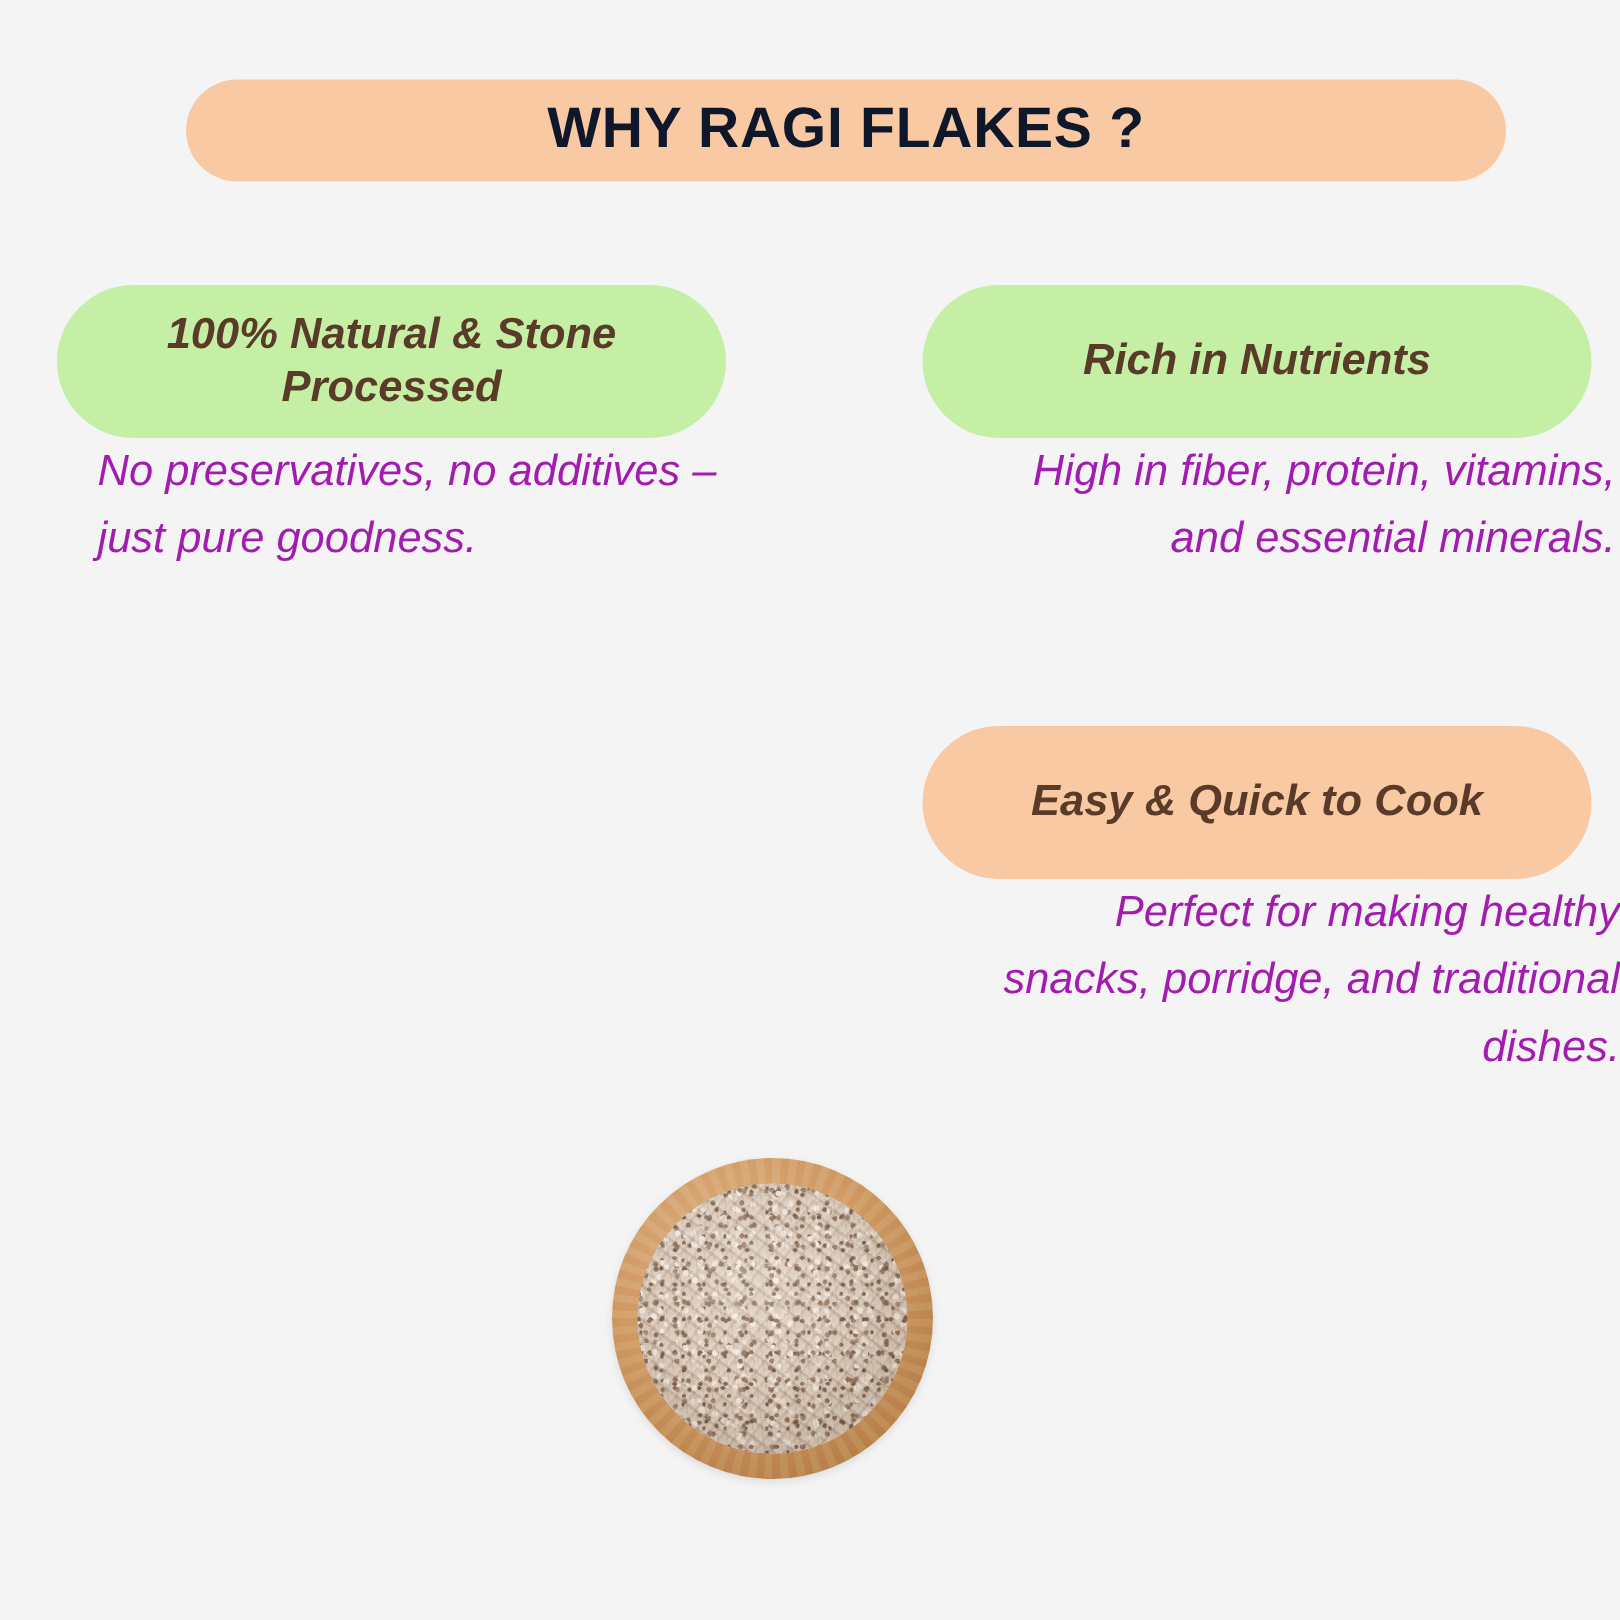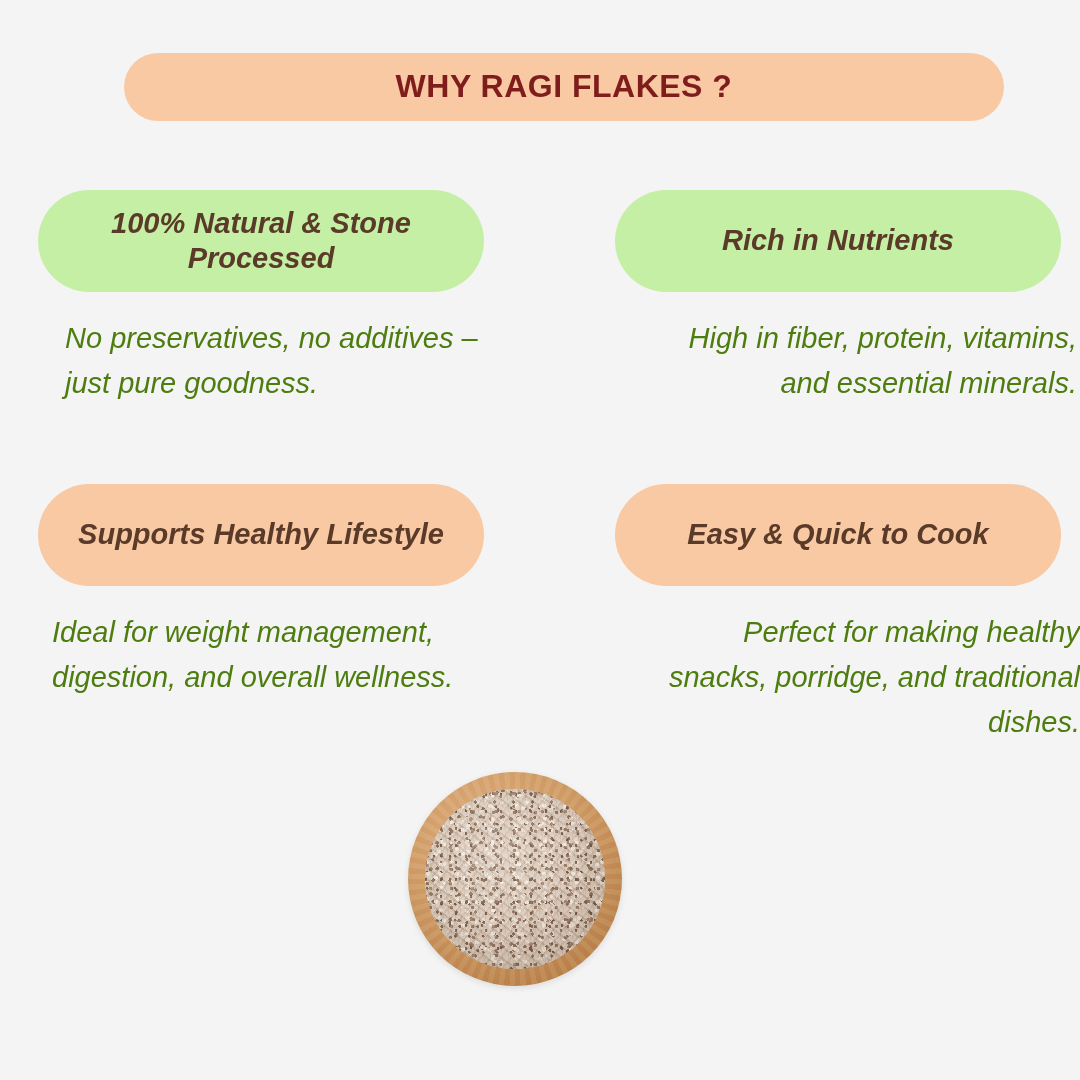--- a/index.html
+++ b/index.html
@@ -28,24 +28,24 @@
     top: 53px;
     width: 880px;
     height: 68px;
     background: #f8c9a3;
     border-radius: 34px;
     display: flex;
     align-items: center;
     justify-content: center;
   }
   .title-pill .title-text {
-    font-size: 32px;
+    font-size: 38px;
     font-weight: bold;
     letter-spacing: 0.5px;
-    color: #7f1d1d;
+    color: #0f172a;
     text-align: center;
     line-height: 1.1;
   }
 
   
   .col {
     position: absolute;
     width: 446px;
   }
   .col-left  { left: 38px; font-style: italic; }
@@ -67,24 +67,23 @@
   .feature-pill.peach { background: #f8c9a3; }
   .feature-pill .pill-text {
     font-size: 29px;
     font-weight: bold;
     color: #5a3a28;
     text-align: center;
     line-height: 1.22;
   }
 
   .feature-desc {
-    margin-top: 24px;
     font-size: 29px;
     line-height: 1.55;
-    color: #4d7c0f;
+    color: #a21caf;
     width: 430px;
   }
   .col-right .feature-desc {
     width: 440px;
   }
   .col-right .feature-pill.green .pill-text,
   .col-right .feature-pill.peach .pill-text {
     white-space: nowrap;
   }
 
@@ -193,26 +192,20 @@
     <div class="feature-desc">No preservatives, no additives – just pure goodness.</div>
   </div>
 
   <div class="col col-right col-top">
     <div class="feature-pill green">
       <span class="pill-text">Rich in Nutrients</span>
     </div>
     <div class="feature-desc">High in fiber, protein, vitamins, and essential minerals.</div>
   </div>
 
-  <div class="col col-left col-bottom">
-    <div class="feature-pill peach">
-      <span class="pill-text">Supports Healthy Lifestyle</span>
-    </div>
-    <div class="feature-desc">Ideal for weight management, digestion, and overall wellness.</div>
-  </div>
 
   <div class="col col-right col-bottom">
     <div class="feature-pill peach">
       <span class="pill-text">Easy &amp; Quick to Cook</span>
     </div>
     <div class="feature-desc">Perfect for making healthy snacks, porridge, and traditional dishes.</div>
   </div>
 
   <div class="bowl-wrap">
     <div class="bowl-rim"></div>

